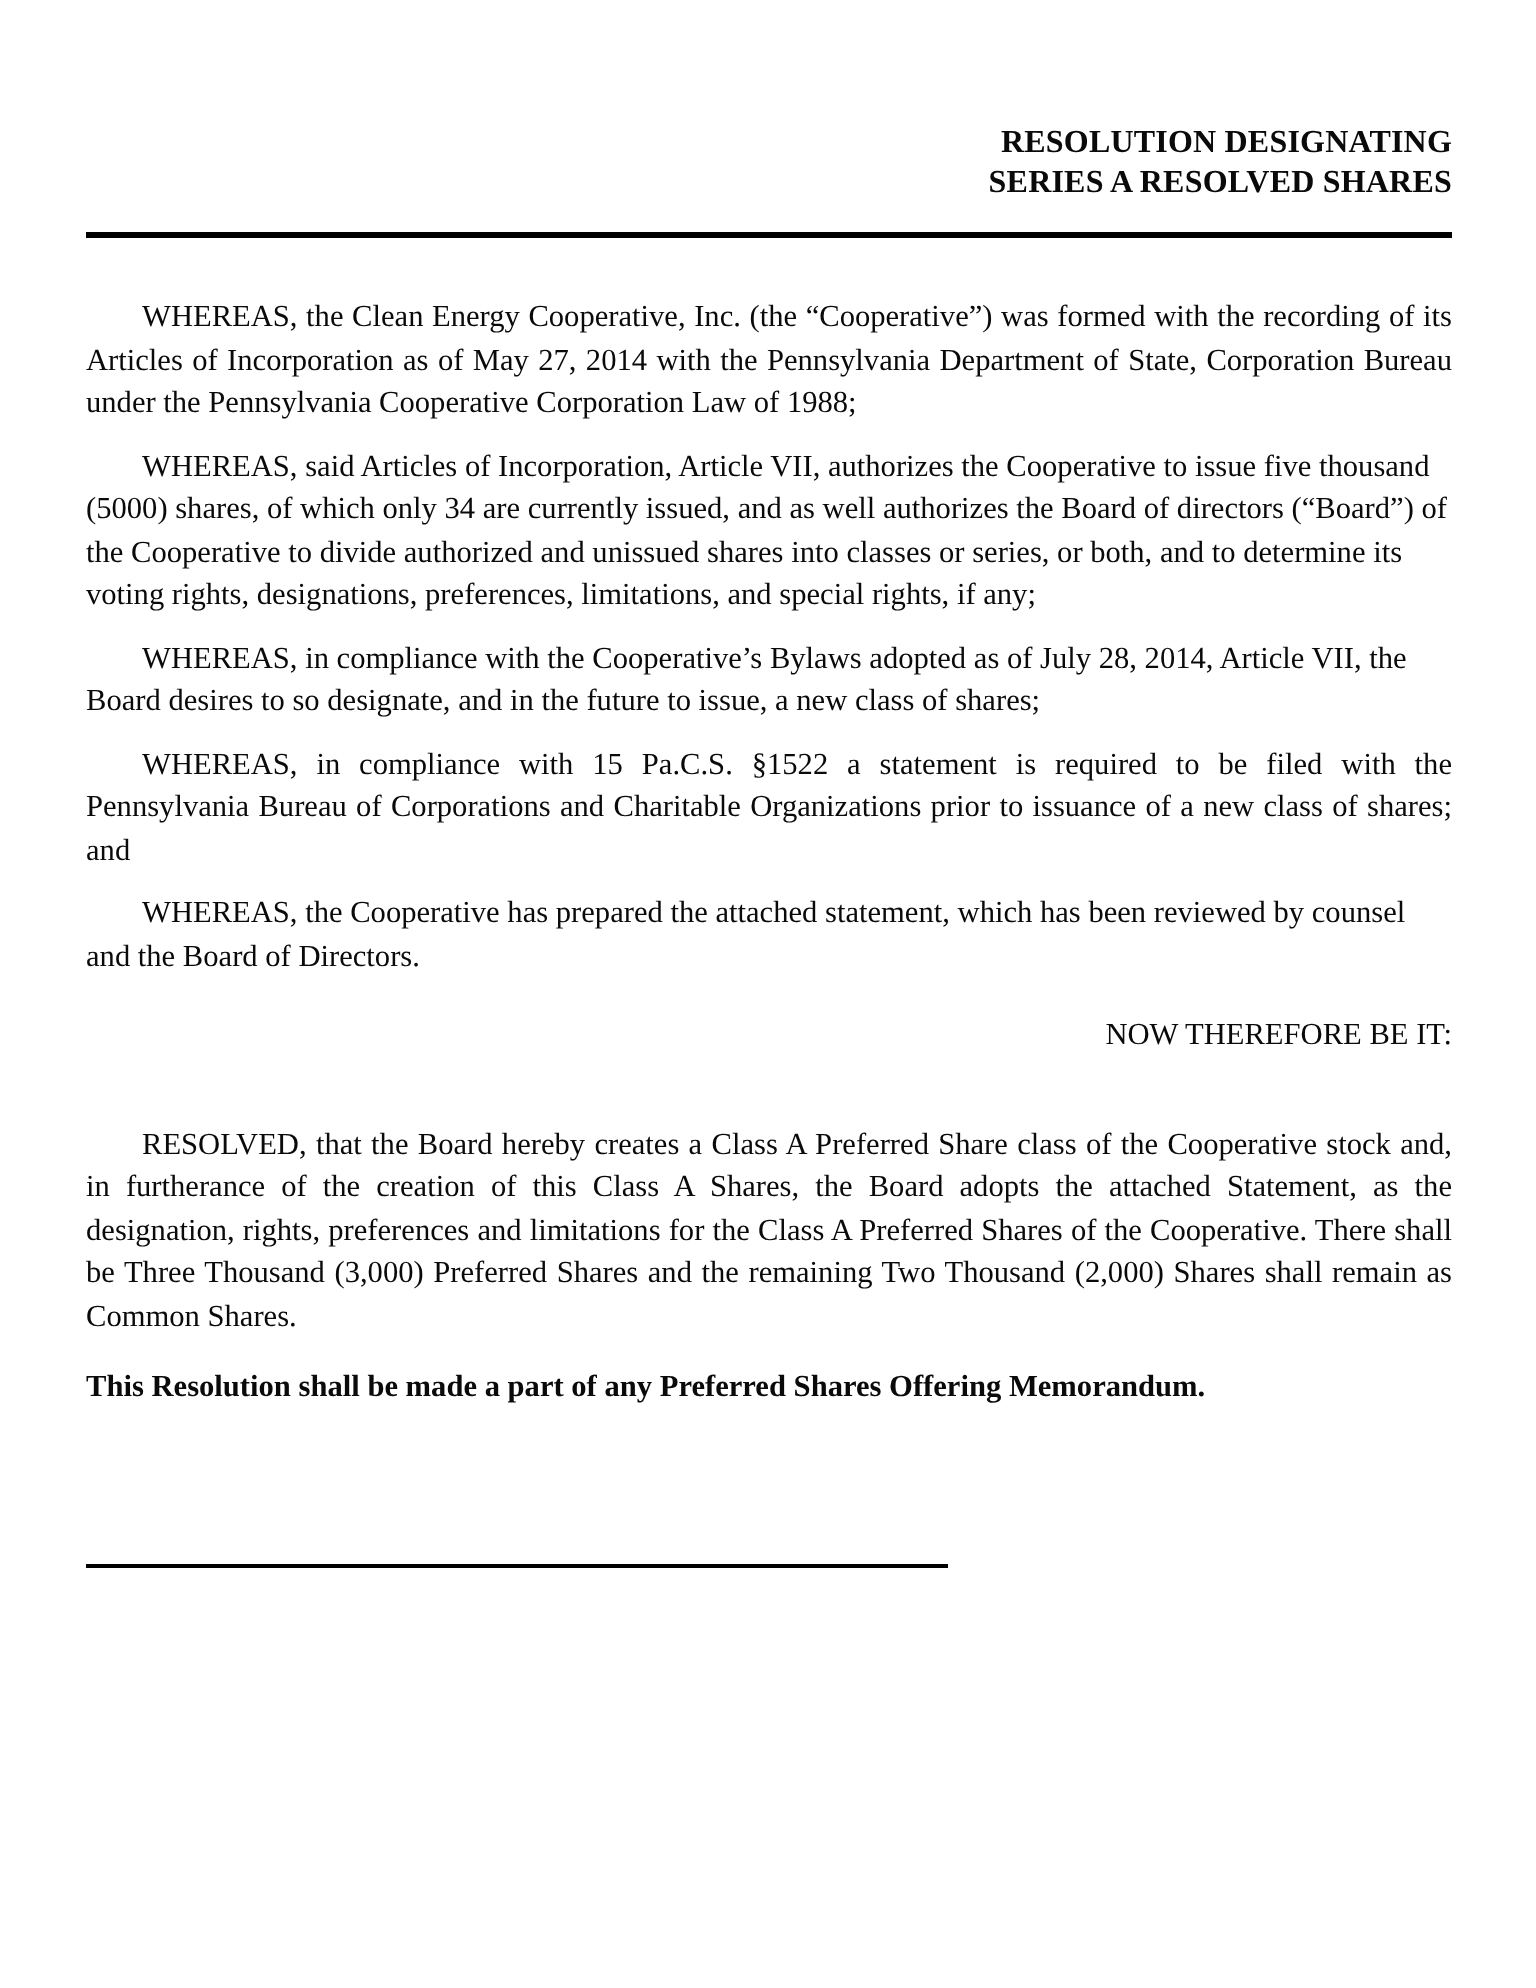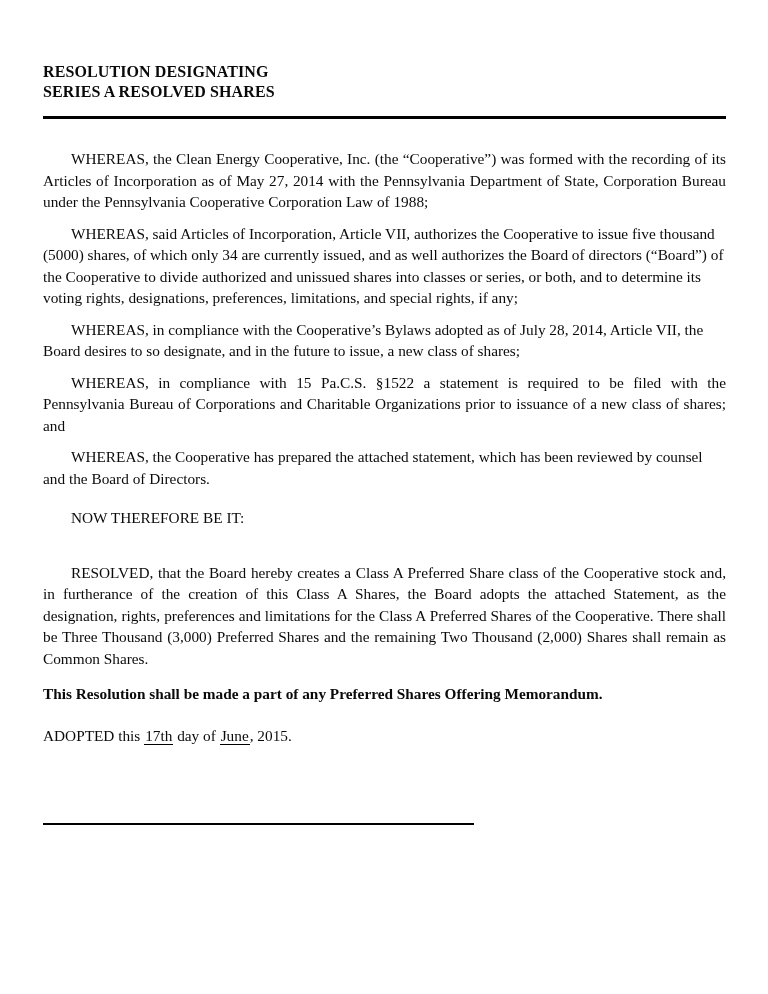--- a/index.html
+++ b/index.html
@@ -14,37 +14,37 @@
     box-sizing: border-box;
     background: #ffffff;
     color: #0a0a0a;
     font-family: "Liberation Serif", "DejaVu Serif", serif;
     font-size: 15.3px;
     line-height: 21.5px;
     padding: 62px 42px 0 43px;
     overflow: hidden;
   }
   .title-block {
-    text-align: left;
+    text-align: right;
     font-weight: 700;
     font-size: 16px;
     line-height: 19.5px;
     letter-spacing: 0.1px;
   }
   .header-rule {
     height: 3px;
     background: #000000;
     margin-top: 15px;
   }
   p.para {
     margin: 10px 0 0 0;
   }
   .indent { text-indent: 28px; }
   .justify { text-align: justify; }
-  .now-line { margin-top: 18px !important; }
+  .now-line { margin-top: 18px !important; text-align: right; }
   .resolved { margin-top: 33px !important; }
   .plain-line { margin-top: 14px !important; font-weight: bold; }
   .adopted-line { margin-top: 20px !important; }
   .fill-in {
     border-bottom: 1.5px solid #000;
     padding: 0 1px;
   }
   .signature-rule {
     height: 2px;
     background: #000000;
@@ -73,19 +73,16 @@
   <p class="para indent justify">WHEREAS, in compliance with 15 Pa.C.S. §1522 a statement is required to be filed with the Pennsylvania Bureau of Corporations and Charitable Organizations prior to issuance of a new class of shares; and</p>
 
   <p class="para indent">WHEREAS, the Cooperative has prepared the attached statement, which has been reviewed by counsel and the Board of Directors.</p>
 
   <p class="para indent now-line">NOW THEREFORE BE IT:</p>
 
   <p class="para indent justify resolved">RESOLVED, that the Board hereby creates a Class A Preferred Share class of the Cooperative stock and, in furtherance of the creation of this Class A Shares, the Board adopts the attached Statement, as the designation, rights, preferences and limitations for the Class A Preferred Shares of the Cooperative. There shall be Three Thousand (3,000) Preferred Shares and the remaining Two Thousand (2,000) Shares shall remain as Common Shares.</p>
 
   <p class="para plain-line">This Resolution shall be made a part of any Preferred Shares Offering Memorandum.</p>
 
-  <p class="para adopted-line">
-    <span>ADOPTED this </span><span class="fill-in">17th</span><span> day of </span><span class="fill-in">June</span><span>, 2015.</span>
-  </p>
 
   <div class="signature-rule"></div>
 
 </div>
 
 </body></html>

